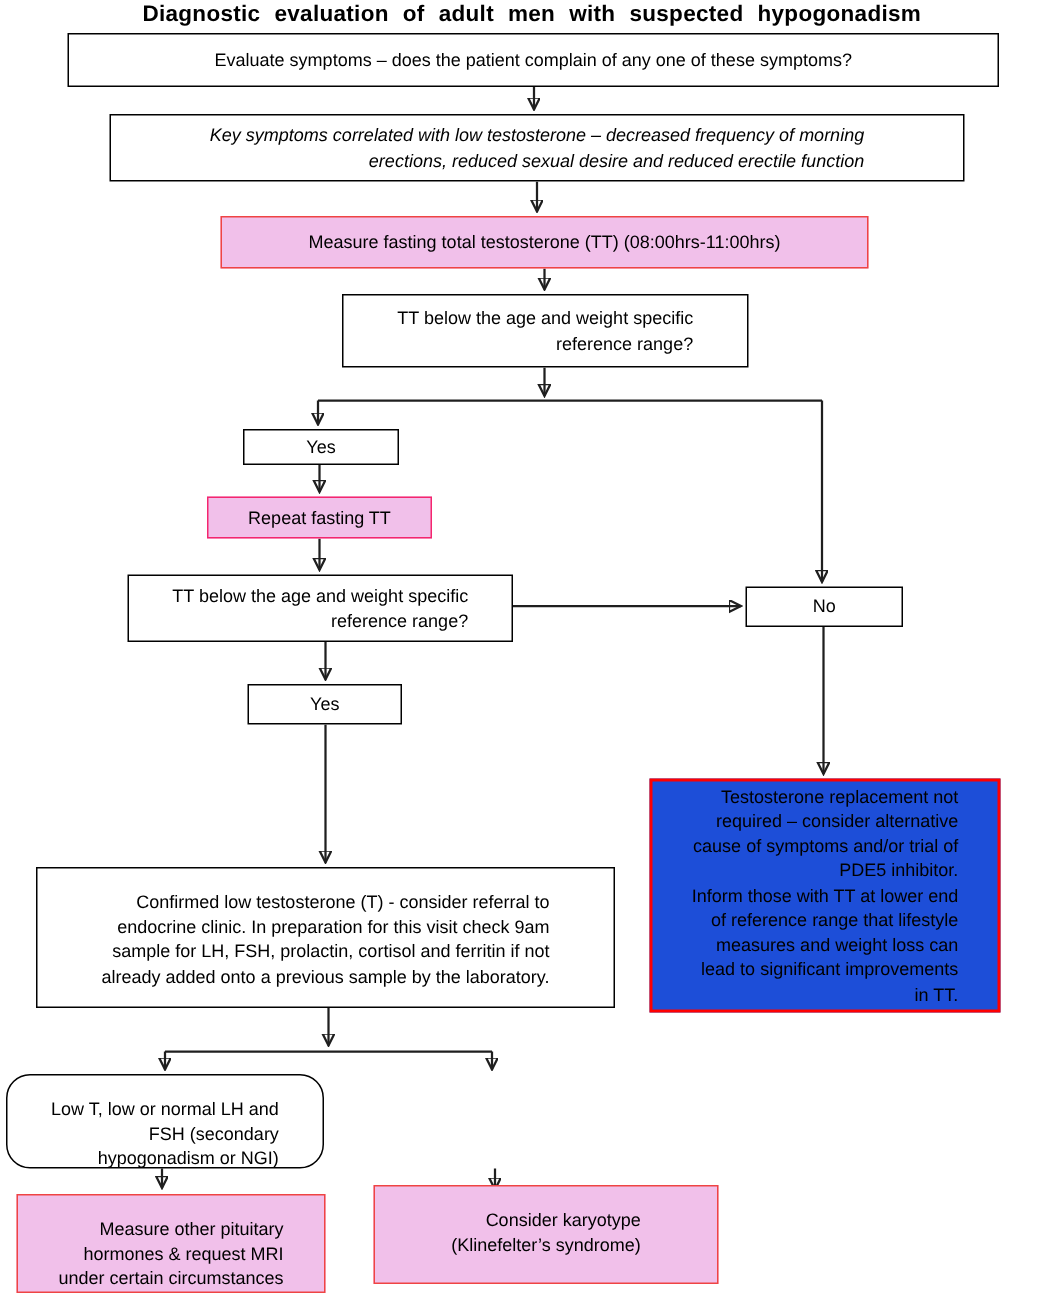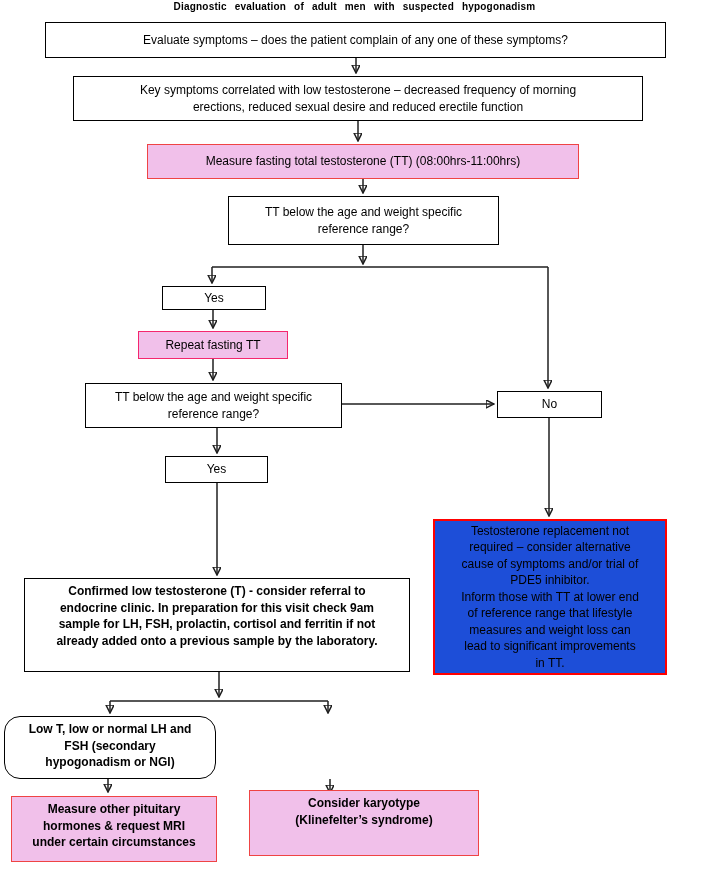--- a/index.html
+++ b/index.html
@@ -10,45 +10,45 @@
     background: #ffffff;
     font-family: "Liberation Sans", sans-serif;
     color: #000000;
     overflow: hidden;
   }
   #flow-title {
     position: absolute;
     left: 0; top: 1px;
     width: 709px;
     text-align: center;
-    font-size: 10px;
+    font-size: 15px;
     font-weight: bold;
     word-spacing: 5px;
     letter-spacing: 0.2px;
   }
   .node {
     position: absolute;
     box-sizing: border-box;
     display: flex;
     align-items: center;
     justify-content: center;
-    text-align: center;
+    text-align: right;
     font-size: 12px;
     line-height: 1.38;
     white-space: pre-line;
     padding: 2px 6px;
   }
   .white { background: #ffffff; border: 1.5px solid #000000; }
   .pink  { background: #f1c0ea; border: 1px solid #ef4444; }
   .pink-dark { background: #1d4ed8; border: 2px solid #ff0000; }
-  .top-align { align-items: flex-start; padding-top: 4px; font-weight: bold; }
+  .top-align { align-items: flex-start; padding-top: 14px; }
 
   
   .n-evaluate    { left: 45px;  top: 22px;  width: 621px; height: 36px; }
-  .n-keysym      { left: 73px;  top: 76px;  width: 570px; height: 45px; }
+  .n-keysym      { left: 73px;  top: 76px;  width: 570px; height: 45px; font-style: italic; }
   .n-measure     { left: 147px; top: 144px; width: 432px; height: 35px; }
   .n-ttq1        { left: 228px; top: 196px; width: 271px; height: 49px; }
   .n-yes1        { left: 162px; top: 286px; width: 104px; height: 24px; }
   .n-repeat      { left: 138px; top: 331px; width: 150px; height: 28px; border-color: #f4266e; }
   .n-ttq2        { left: 85px;  top: 383px; width: 257px; height: 45px; }
   .n-no          { left: 497px; top: 391px; width: 105px; height: 27px; }
   .n-yes2        { left: 165px; top: 456px; width: 103px; height: 27px; }
   .n-confirmed   { left: 24px;  top: 578px; width: 386px; height: 94px; }
   .n-replacement { left: 433px; top: 519px; width: 234px; height: 156px; padding: 2px 3px; }
   .n-secondary   { left: 4px;   top: 716px; width: 212px; height: 63px; border-radius: 16px; }

